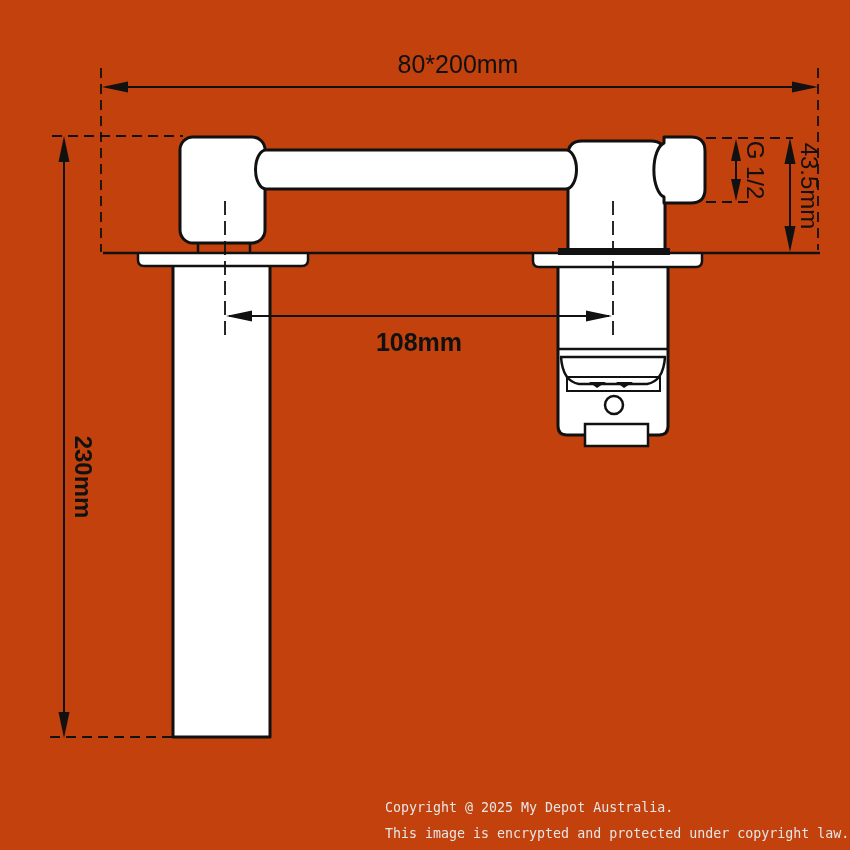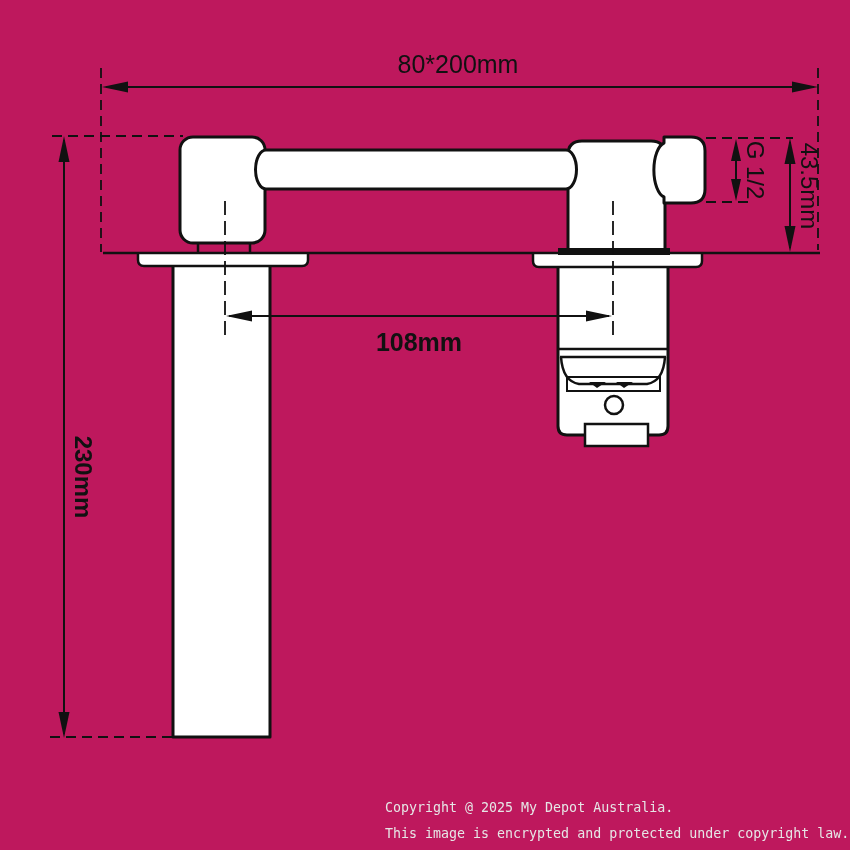--- a/index.html
+++ b/index.html
@@ -1,16 +1,16 @@
 <!DOCTYPE html>
 <html><head>
 <meta charset="utf-8">
 <style>
   html,body{margin:0;padding:0;background:#fff;}
-  .canvas{position:relative;width:850px;height:850px;background:#be185d;overflow:hidden;}
+  .canvas{position:relative;width:850px;height:850px;background:#c2410c;overflow:hidden;}
   svg{display:block;}
   .olf{stroke:#111;stroke-width:3;fill:#fff;stroke-linejoin:round;}
   .ol25{stroke:#111;stroke-width:2.5;fill:none;}
   .olf25{stroke:#111;stroke-width:2.5;fill:#fff;}
   .ol20{stroke:#111;stroke-width:2;fill:none;}
   .dim{stroke:#111;stroke-width:2;fill:none;}
   .arr{fill:#111;stroke:none;}
   .ext{stroke:#111;stroke-width:1.8;fill:none;stroke-dasharray:10 6;}
   .cl{stroke:#111;stroke-width:1.8;fill:none;stroke-dasharray:14 6;}
   .solid{fill:#111;stroke:none;}

